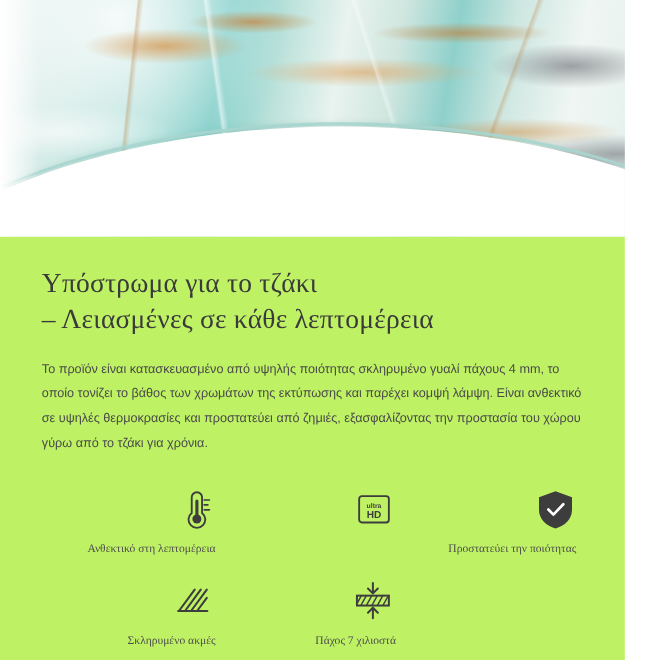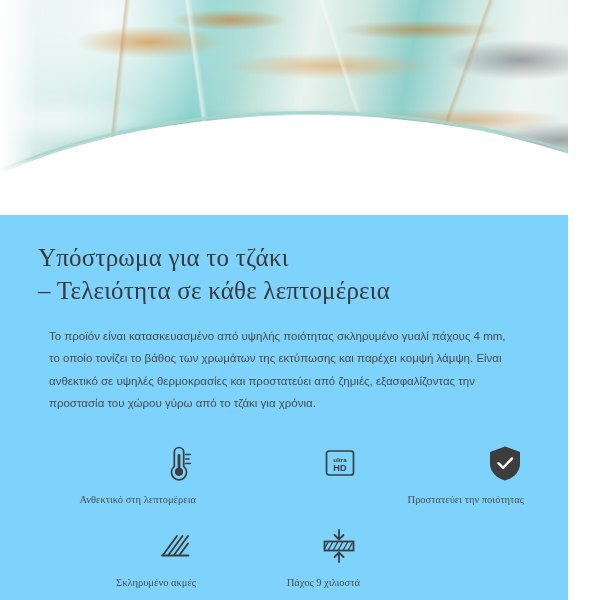--- a/index.html
+++ b/index.html
@@ -10,21 +10,21 @@
     width: 600px;
     height: 600px;
     background: #ffffff;
     font-family: "Liberation Sans", sans-serif;
     overflow: hidden;
   }
   .page {
     position: relative;
     width: 568px;
     height: 600px;
-    background: #7dd3fc;
+    background: #bef264;
     overflow: hidden;
   }
 
   
   .hero {
     position: relative;
     width: 600px;
     height: 215px;
     overflow: hidden;
     background: #f7f7f5;
@@ -119,21 +119,21 @@
     margin: 0 0 18px 0;
     letter-spacing: 0.2px;
   }
   .headline .line2 { display: block; }
 
   .body-text {
     font-family: "Liberation Sans", sans-serif;
     font-size: 11.5px;
     line-height: 1.95;
     color: #4a4a4a;
-    margin: 11px;
+    margin: 0;
     max-width: 528px;
   }
 
   
   .features {
     margin-top: 22px;
     display: grid;
     grid-template-columns: repeat(3, 1fr);
     row-gap: 6px;
   }
@@ -173,21 +173,21 @@
     <div class="plate-mask"></div>
     <div class="hero-left-fade"></div>
     <div class="sparkle s1"></div>
     <div class="sparkle s2"></div>
   </div>
 
   <div class="content">
 
     <h1 class="headline">
       <span>Υπόστρωμα για το τζάκι</span>
-      <span class="line2">– Τελειότητα σε κάθε λεπτομέρεια</span>
+      <span class="line2">– Λειασμένες σε κάθε λεπτομέρεια</span>
     </h1>
 
     <p class="body-text">Το προϊόν είναι κατασκευασμένο από υψηλής ποιότητας σκληρυμένο γυαλί πάχους 4 mm, το οποίο τονίζει το βάθος των χρωμάτων της εκτύπωσης και παρέχει κομψή λάμψη. Είναι ανθεκτικό σε υψηλές θερμοκρασίες και προστατεύει από ζημιές, εξασφαλίζοντας την προστασία του χώρου γύρω από το τζάκι για χρόνια.</p>
 
     <div class="features">
 
       <div class="feature">
         <div class="feature-icon">
           <svg width="34" height="40" viewBox="0 0 34 40">
             <path d="M17 4.5c-2.6 0-4.7 2.1-4.7 4.7v14.1a7.6 7.6 0 1 0 9.4 0V9.2c0-2.6-2.1-4.7-4.7-4.7z" fill="none" stroke="#3d3d3d" stroke-width="1.7"></path>
@@ -250,18 +250,18 @@
             <g stroke="#3d3d3d" stroke-width="1.3">
               <line x1="10" y1="24.5" x2="15" y2="15.5"></line>
               <line x1="15" y1="24.5" x2="20" y2="15.5"></line>
               <line x1="20" y1="24.5" x2="25" y2="15.5"></line>
               <line x1="25" y1="24.5" x2="30" y2="15.5"></line>
               <line x1="30" y1="24.5" x2="34.5" y2="16.5"></line>
               <line x1="6.7" y1="22.5" x2="10.5" y2="15.5"></line>
             </g>
           </svg>
         </div>
-        <div class="feature-label">Πάχος 9 χιλιοστά</div>
+        <div class="feature-label">Πάχος 7 χιλιοστά</div>
       </div>
 
     </div>
   </div>
 </div>
 
 </body></html>

